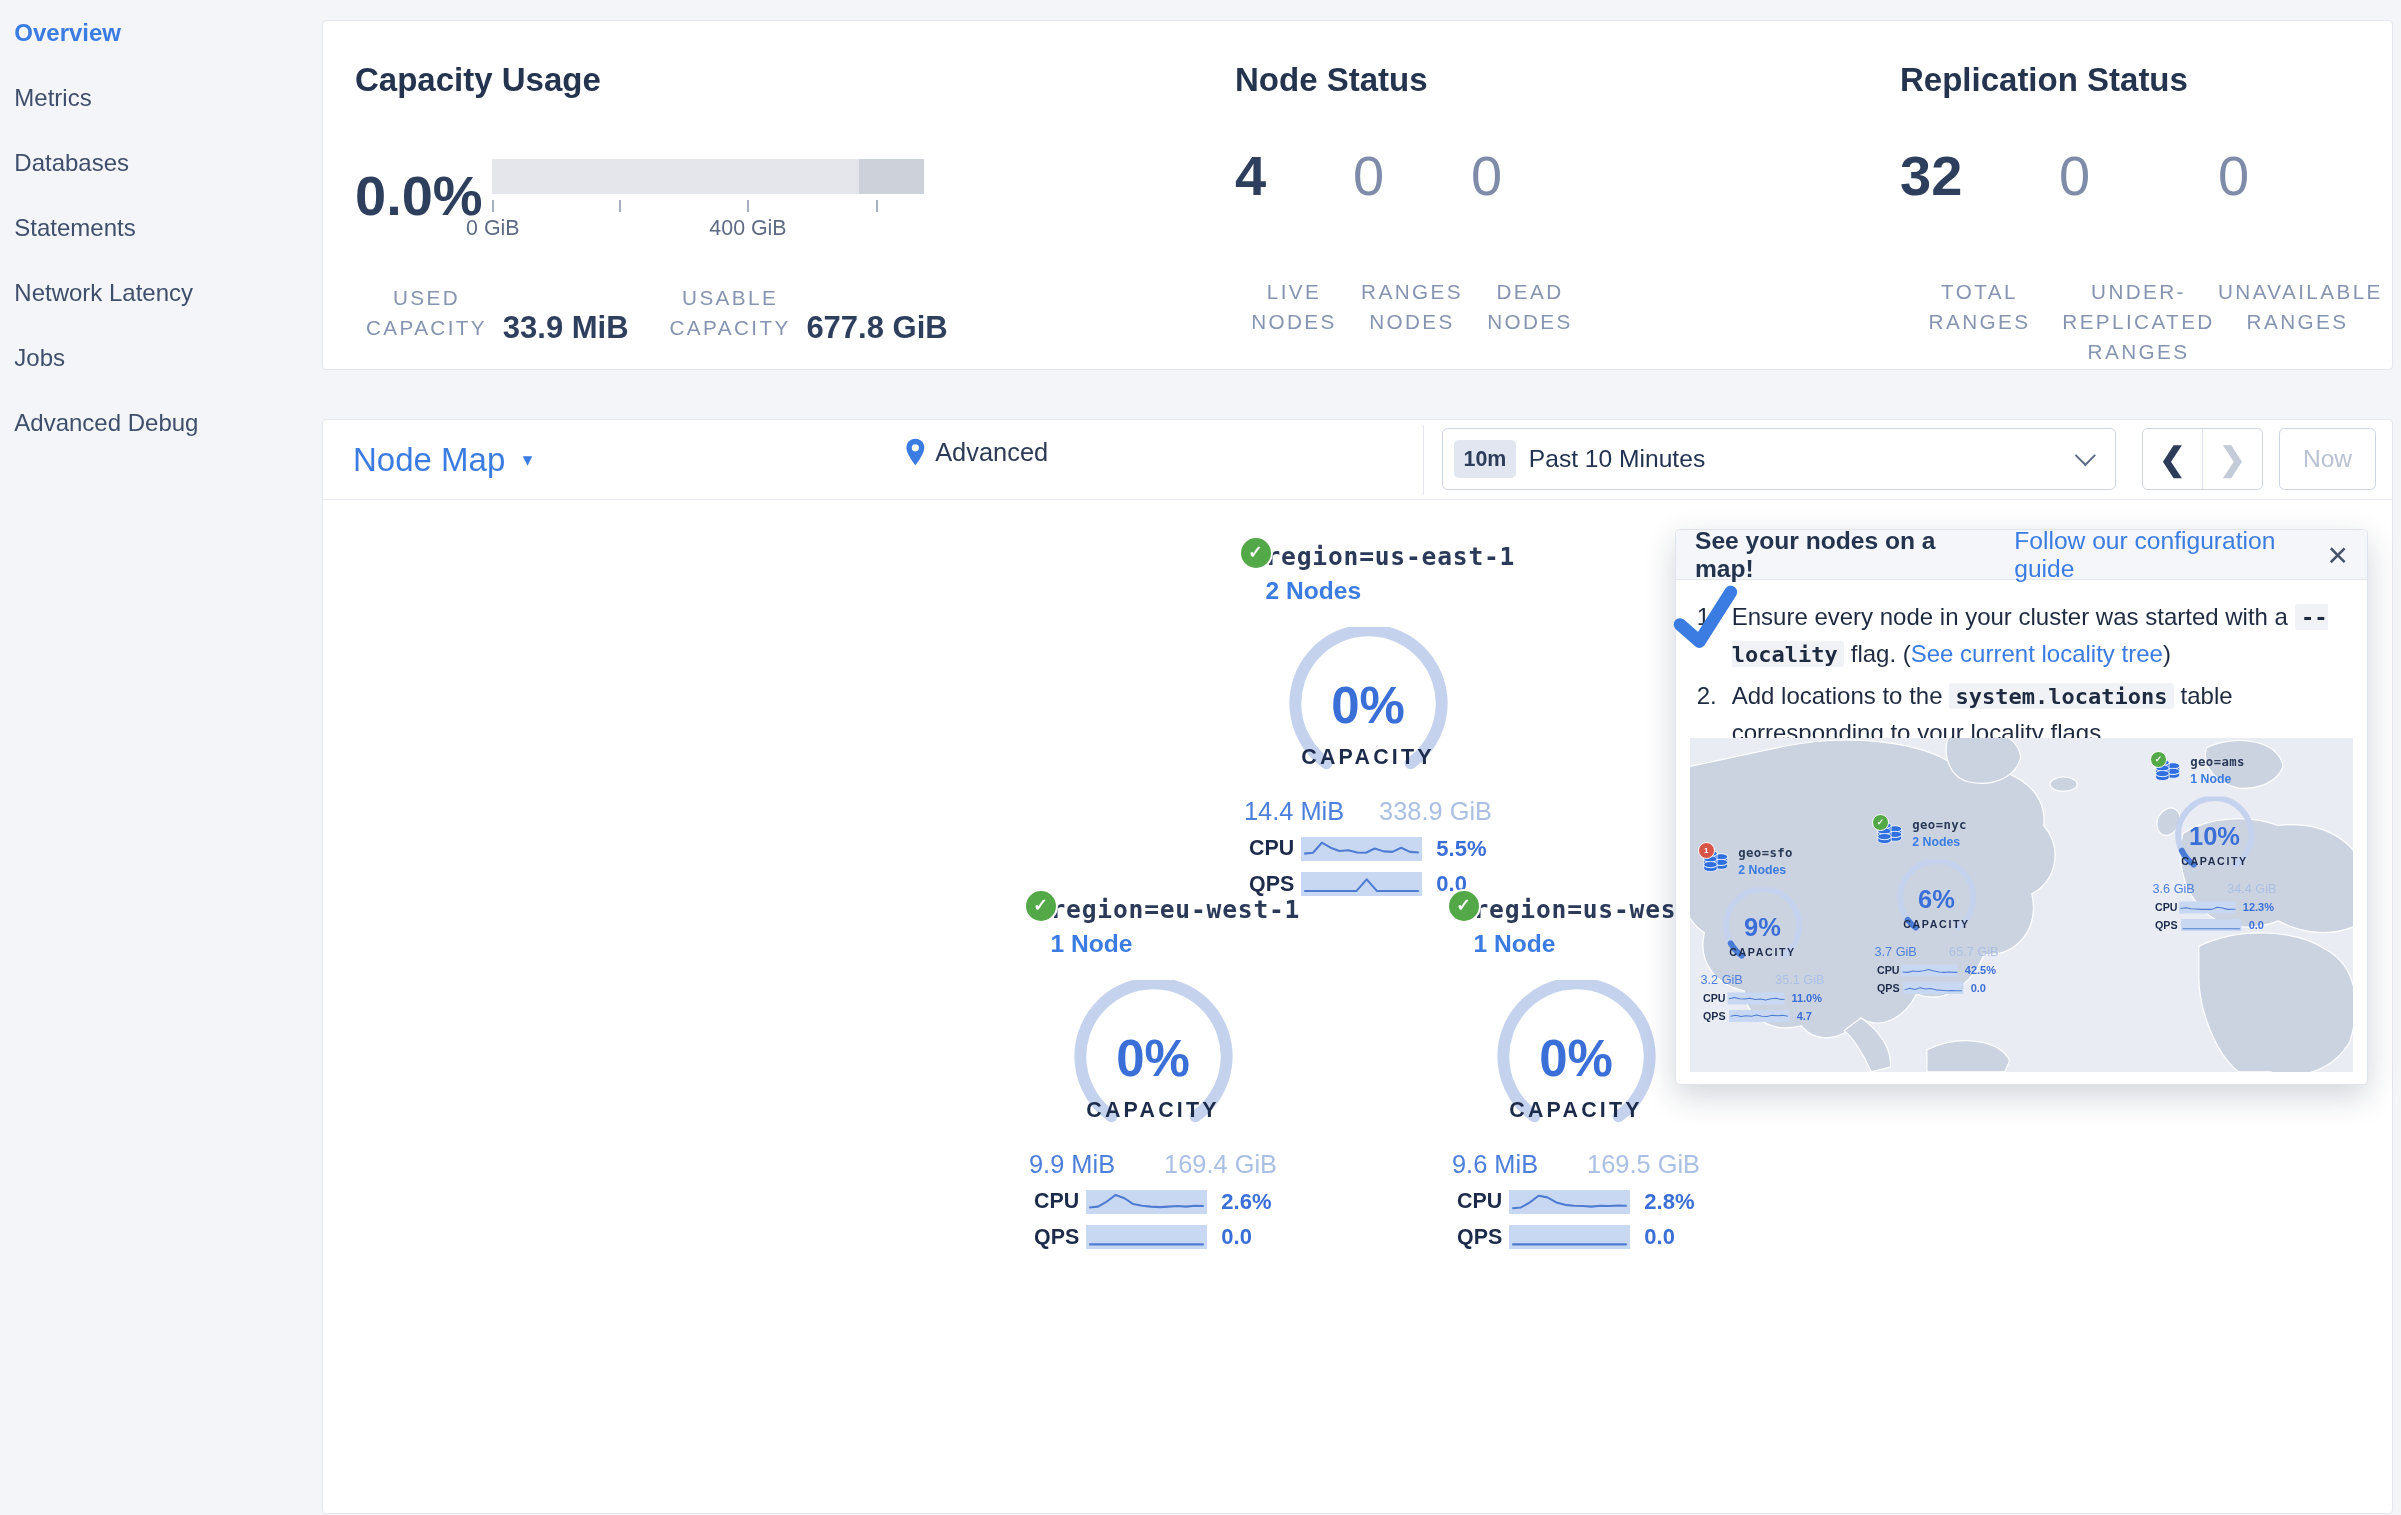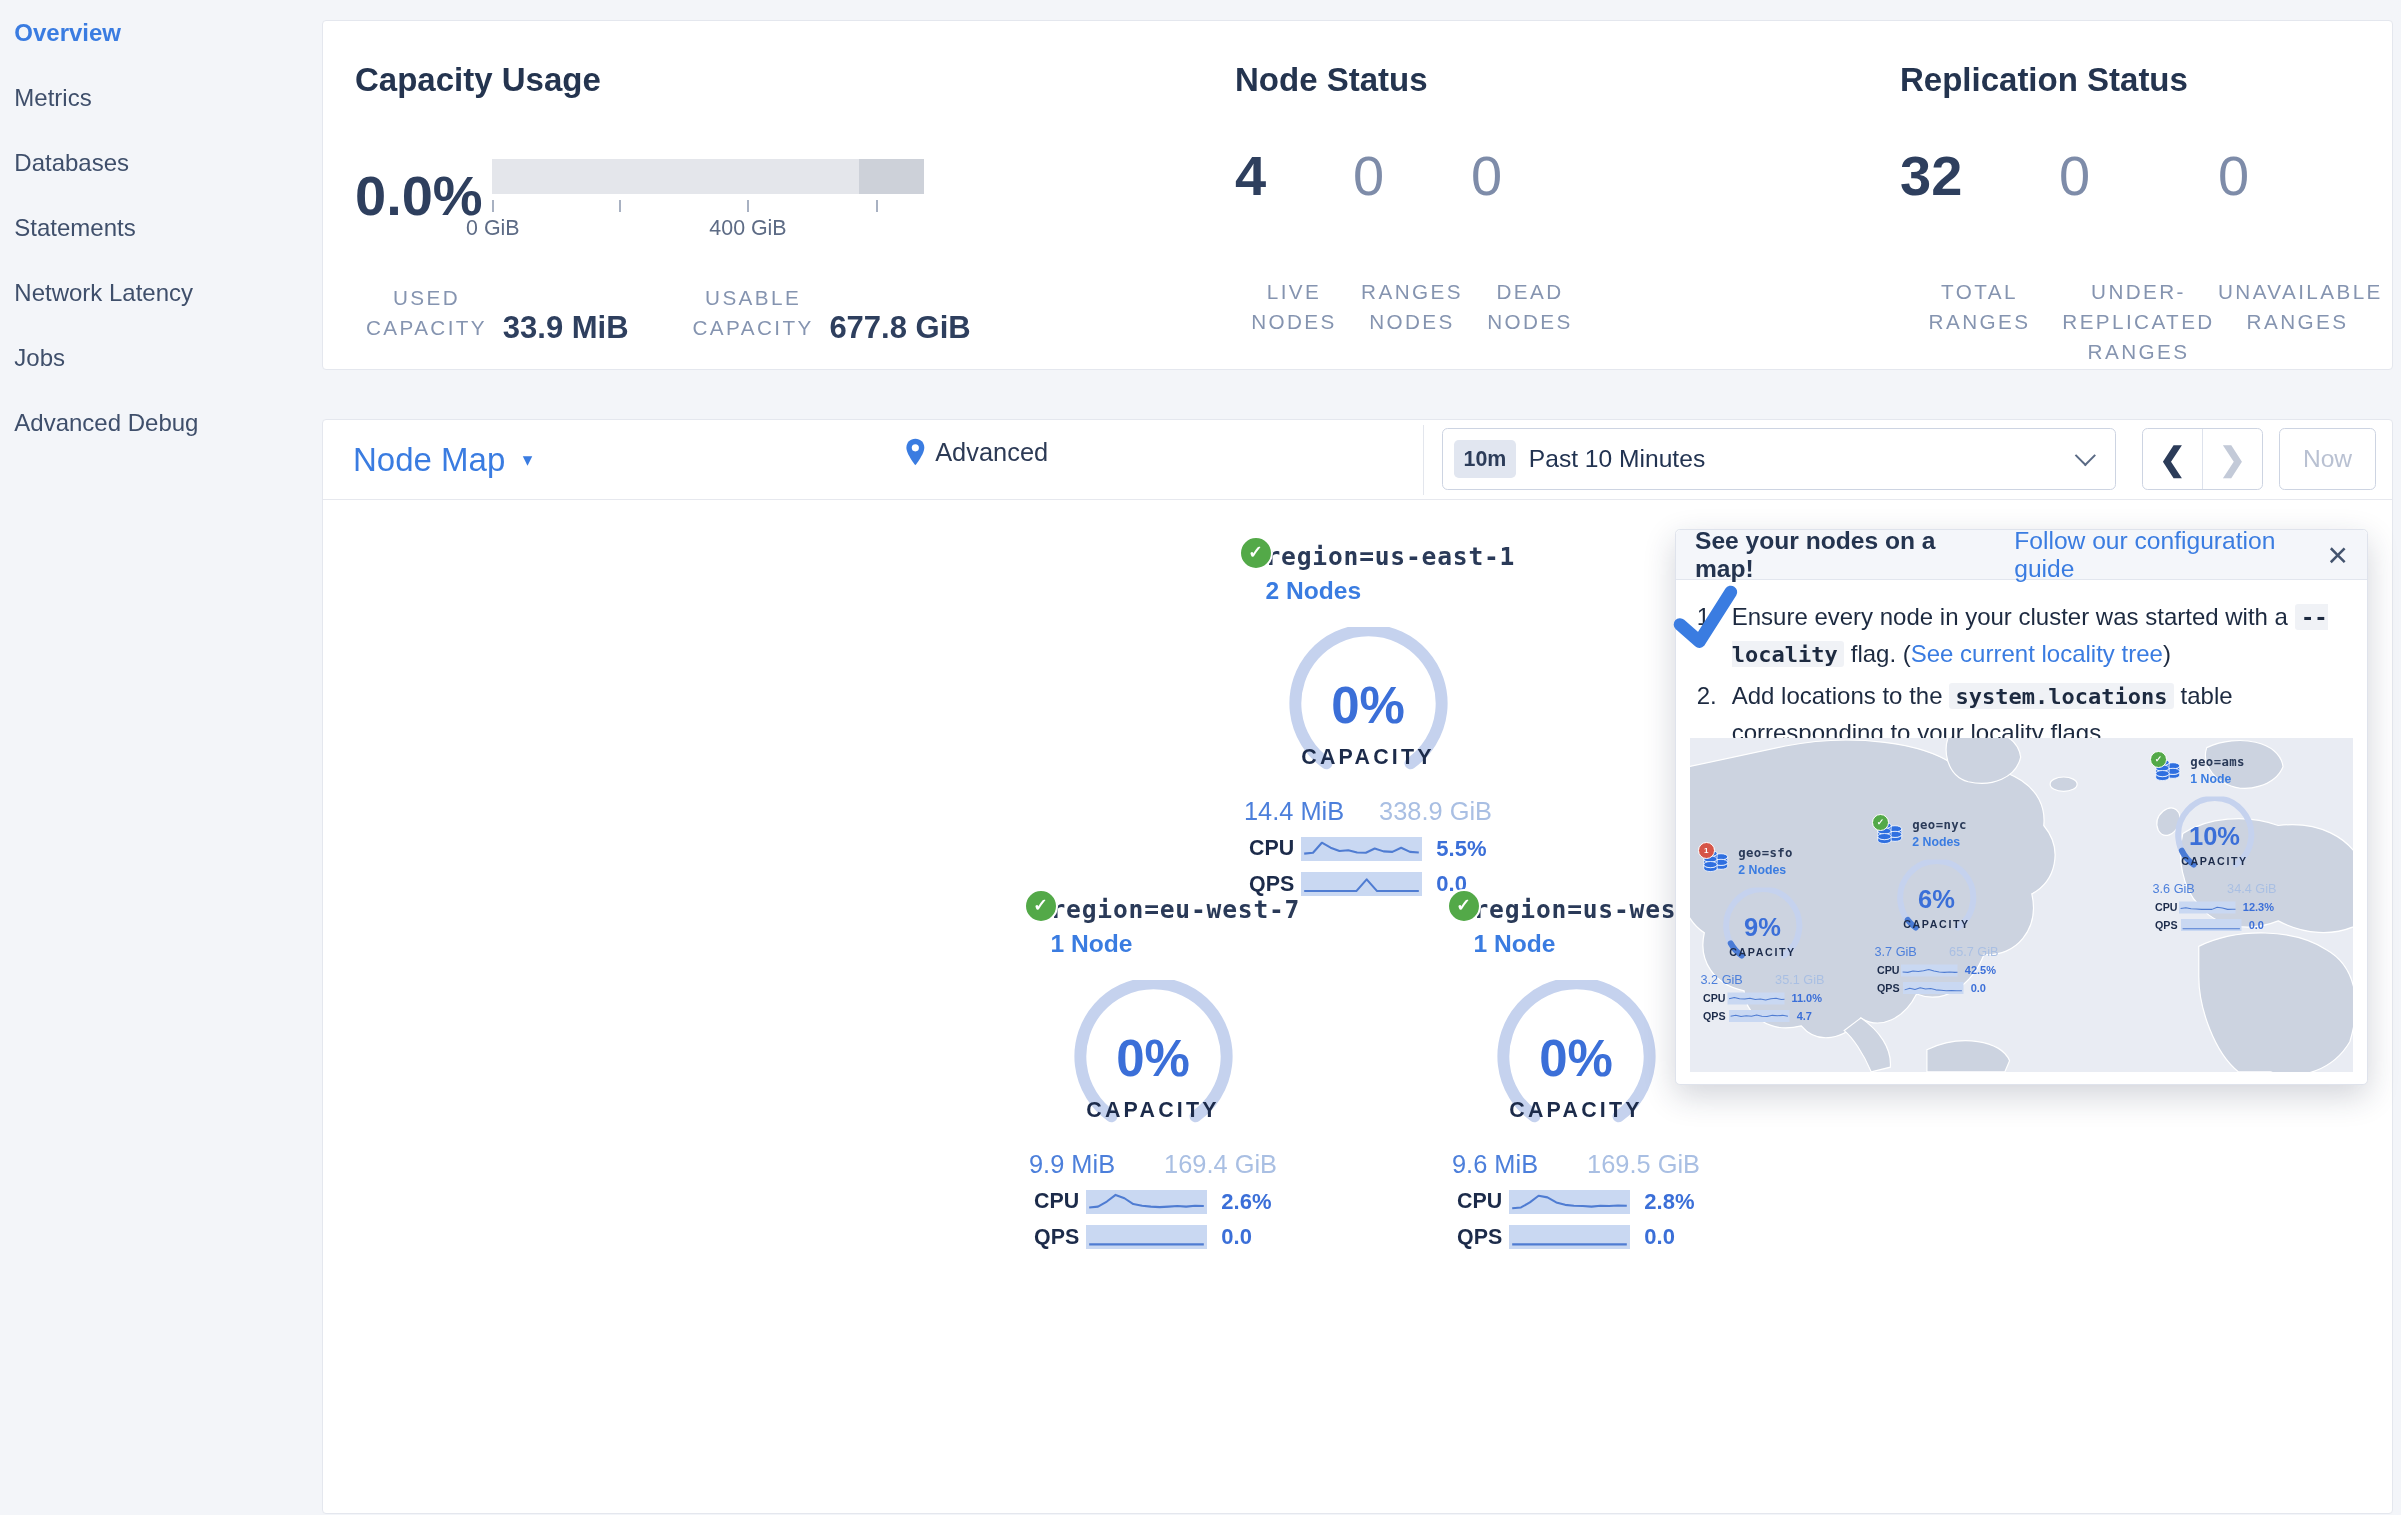--- a/index.html
+++ b/index.html
@@ -139,21 +139,21 @@
           <div class="cap-tick" style="left:127px;"></div>
           <div class="cap-tick" style="left:255px;"></div>
           <div class="cap-tick" style="left:384px;"></div>
           <div class="cap-tick-label" style="left:0.8px;">0 GiB</div>
           <div class="cap-tick-label" style="left:256px;">400 GiB</div>
         </div>
       </div>
       <div id="cap-values">
         <div class="stat-label cap-pair-label">USED CAPACITY</div>
         <div class="cap-value">33.9 MiB</div>
-        <div class="stat-label cap-pair-label" style="margin-left:53px;">USABLE CAPACITY</div>
+        <div class="stat-label cap-pair-label" style="margin-left:30px;">USABLE CAPACITY</div>
         <div class="cap-value">677.8 GiB</div>
       </div>
     </div>
 
     <div class="stat-section" id="sec-nodes">
       <div class="panel-title">Node Status</div>
       <div class="stat-cols">
           <div class="stat-col">
             <div class="big">4</div>
             <div class="stat-label">LIVE NODES</div>
@@ -283,21 +283,21 @@
             </g>
             <g>
               <path d="M 2 18 A 12 5.5 0 0 0 26 18 L 26 25 A 12 5.5 0 0 1 2 25 Z" fill="#2f6fe0" stroke="#fff" stroke-width="1.4"></path>
               <ellipse cx="14" cy="18" rx="12" ry="5.5" fill="#2f6fe0" stroke="#fff" stroke-width="1.4"></ellipse>
             </g>
             <g>
               <path d="M 2 28 A 12 5.5 0 0 0 26 28 L 26 35 A 12 5.5 0 0 1 2 35 Z" fill="#2f6fe0" stroke="#fff" stroke-width="1.4"></path>
               <ellipse cx="14" cy="28" rx="12" ry="5.5" fill="#2f6fe0" stroke="#fff" stroke-width="1.4"></ellipse>
             </g>
           </svg>
-          <div class="head-text"><div class="region-label">region=eu-west-7</div><a class="nodes-link">1 Node</a></div>
+          <div class="head-text"><div class="region-label">region=eu-west-1</div><a class="nodes-link">1 Node</a></div>
         </div>
         <div class="arc-wrap"><svg width="175" height="159" viewBox="0 0 220 200">
             <path d="M 57.2 171.4 A 92 92 0 1 1 162.8 171.4" fill="none" stroke="#c5d2ee" stroke-width="15" stroke-linecap="round"></path>
           </svg><div class="arc-pct">0%</div><div class="arc-cap">CAPACITY</div></div>
         <div class="minmax">
           <span class="used">9.9 MiB</span>
           <span class="usable">169.4 GiB</span>
         </div>
         <div class="metric-row">
           <span class="mlabel">CPU</span>

